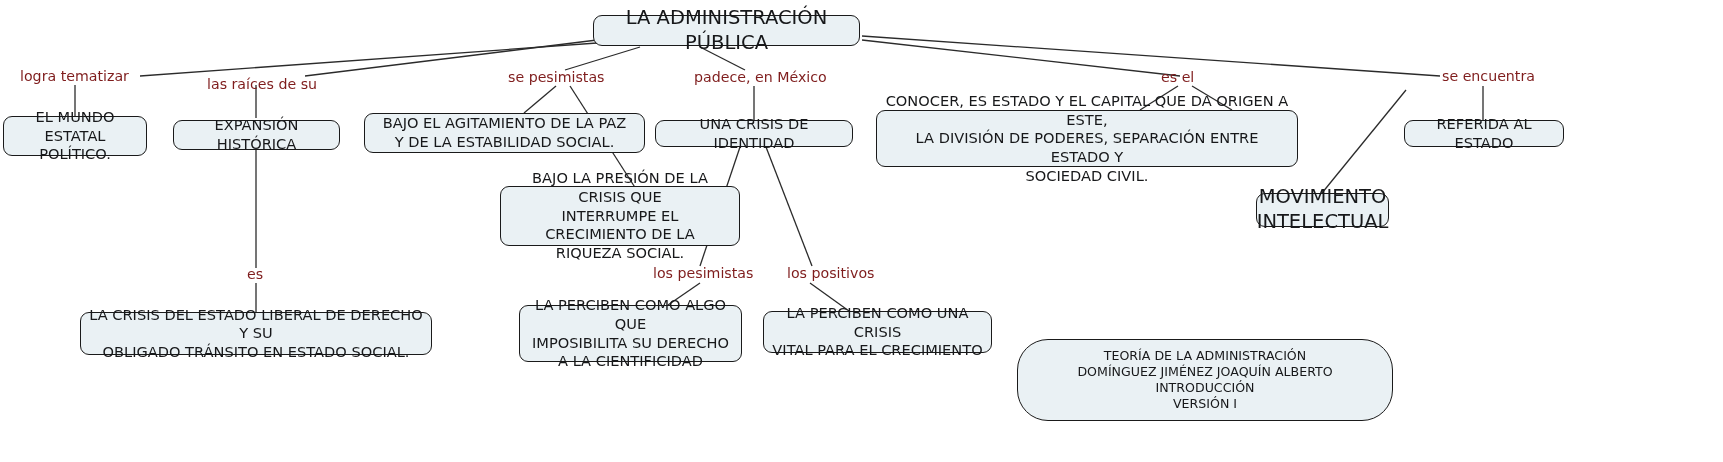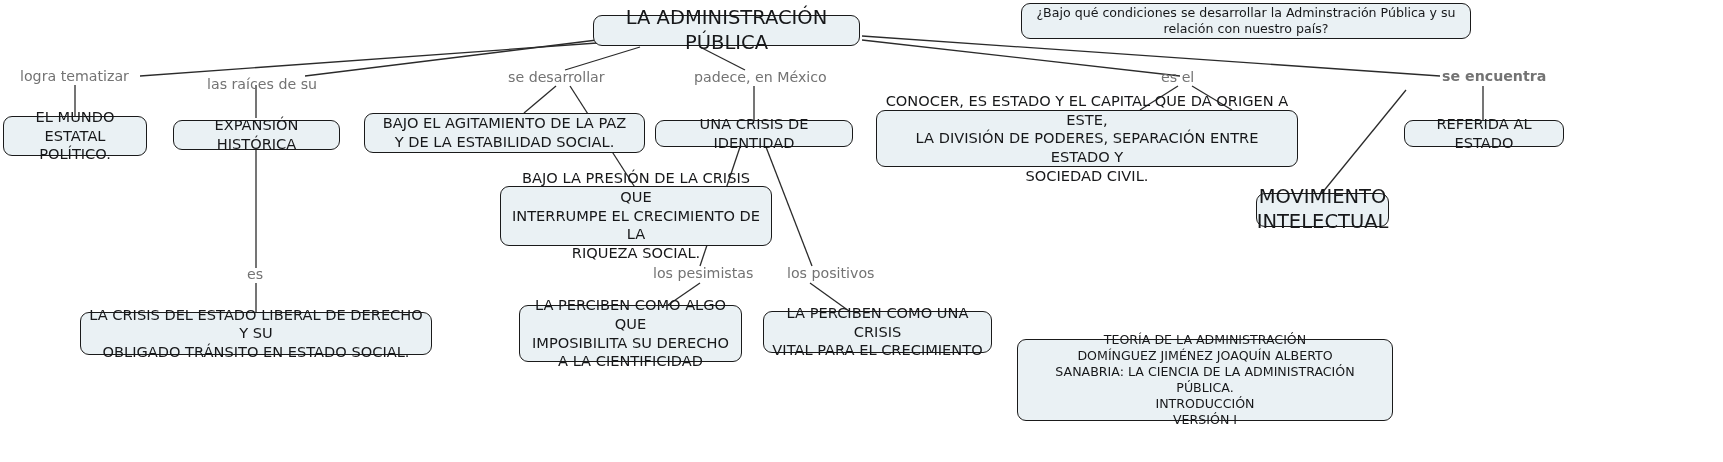--- a/index.html
+++ b/index.html
@@ -36,21 +36,21 @@
     display: flex;
     align-items: center;
     justify-content: center;
     text-align: center;
     line-height: 1.28;
     padding: 4px 8px;
     white-space: pre-line;
   }
   .link-label {
     position: absolute;
-    color: #737373;
+    color: #7f1d1d;
     background: transparent;
     white-space: nowrap;
     line-height: 1.1;
   }
   .t-root   { font-size: 19.5px; }
   .t-node   { font-size: 14.6px; }
   .t-big    { font-size: 19.5px; }
   .t-small  { font-size: 12.6px; }
   .t-label  { font-size: 14.2px; }
 </style>
@@ -95,66 +95,64 @@
 
       <path d="M 1192 86 L 1232 110"></path>
       <path d="M 1406 90 L 1322 193"></path>
 
       <path d="M 1483 86 L 1483 120"></path>
     </g>
   </svg>
 
   <div class="node t-root" style="left:593px; top:15px; width:267px; height:31px;">LA ADMINISTRACIÓN PÚBLICA</div>
 
-  <div class="node t-small" style="left:1021px; top:3px; width:450px; height:36px; padding:2px 12px;">¿Bajo qué condiciones se desarrollar la Adminstración Pública y su relación con nuestro país?</div>
 
   <div class="link-label t-label" style="left:20px; top:69px;">logra tematizar</div>
   <div class="link-label t-label" style="left:207px; top:77px;">las raíces de su</div>
-  <div class="link-label t-label" style="left:508px; top:70px;">se desarrollar</div>
+  <div class="link-label t-label" style="left:508px; top:70px;">se pesimistas</div>
   <div class="link-label t-label" style="left:694px; top:70px;">padece, en México</div>
   <div class="link-label t-label" style="left:1161px; top:70px;">es el</div>
-  <div class="link-label t-label" style="left:1442px; top:69px;font-weight:bold;">se encuentra</div>
+  <div class="link-label t-label" style="left:1442px; top:69px;">se encuentra</div>
   <div class="link-label t-label" style="left:247px; top:267px;">es</div>
   <div class="link-label t-label" style="left:653px; top:266px;">los pesimistas</div>
   <div class="link-label t-label" style="left:767px; top:266px;margin-left:20px;">los positivos</div>
 
   <div class="node t-node" style="left:3px; top:116px; width:144px; height:40px;">EL MUNDO ESTATAL
 POLÍTICO.</div>
 
   <div class="node t-node" style="left:173px; top:120px; width:167px; height:30px;">EXPANSIÓN HISTÓRICA</div>
 
   <div class="node t-node" style="left:364px; top:113px; width:281px; height:40px;">BAJO EL AGITAMIENTO DE LA PAZ
 Y DE LA ESTABILIDAD SOCIAL.</div>
 
   <div class="node t-node" style="left:655px; top:120px; width:198px; height:27px;">UNA CRISIS DE IDENTIDAD</div>
 
   <div class="node t-node" style="left:876px; top:110px; width:422px; height:57px;">CONOCER, ES ESTADO Y EL CAPITAL QUE DA ORIGEN A ESTE,
 LA DIVISIÓN DE PODERES, SEPARACIÓN ENTRE ESTADO Y
 SOCIEDAD CIVIL.</div>
 
   <div class="node t-node" style="left:1404px; top:120px; width:160px; height:27px;">REFERIDA AL ESTADO</div>
 
-  <div class="node t-node" style="left:500px; top:186px; width:272px; height:60px;">BAJO LA PRESIÓN DE LA CRISIS QUE
+  <div class="node t-node" style="left:500px; top:186px; width:240px; height:60px;">BAJO LA PRESIÓN DE LA CRISIS QUE
 INTERRUMPE EL CRECIMIENTO DE LA
 RIQUEZA SOCIAL.</div>
 
   <div class="node t-big" style="left:1256px; top:193px; width:133px; height:34px;">MOVIMIENTO
 INTELECTUAL</div>
 
   <div class="node t-node" style="left:80px; top:312px; width:352px; height:43px;">LA CRISIS DEL ESTADO LIBERAL DE DERECHO Y SU
 OBLIGADO TRÁNSITO EN ESTADO SOCIAL.</div>
 
   <div class="node t-node" style="left:519px; top:305px; width:223px; height:57px;">LA PERCIBEN COMO ALGO QUE
 IMPOSIBILITA SU DERECHO
 A LA CIENTIFICIDAD</div>
 
   <div class="node t-node" style="left:763px; top:311px; width:229px; height:42px;">LA PERCIBEN COMO UNA CRISIS
 VITAL PARA EL CRECIMIENTO</div>
 
-  <div class="node t-small" style="left:1017px; top:339px; width:376px; height:82px; flex-direction:column; padding:4px 8px;">
+  <div class="node t-small" style="left:1017px; top:339px; width:376px; height:82px; flex-direction:column; padding:4px 8px;border-radius:31px;">
     <span>TEORÍA DE LA ADMINISTRACIÓN</span>
     <span>DOMÍNGUEZ JIMÉNEZ JOAQUÍN ALBERTO</span>
-    <span>SANABRIA: LA CIENCIA DE LA ADMINISTRACIÓN PÚBLICA.</span>
     <span>INTRODUCCIÓN</span>
     <span>VERSIÓN I</span>
   </div>
 
 </div>
 
 </body></html>

